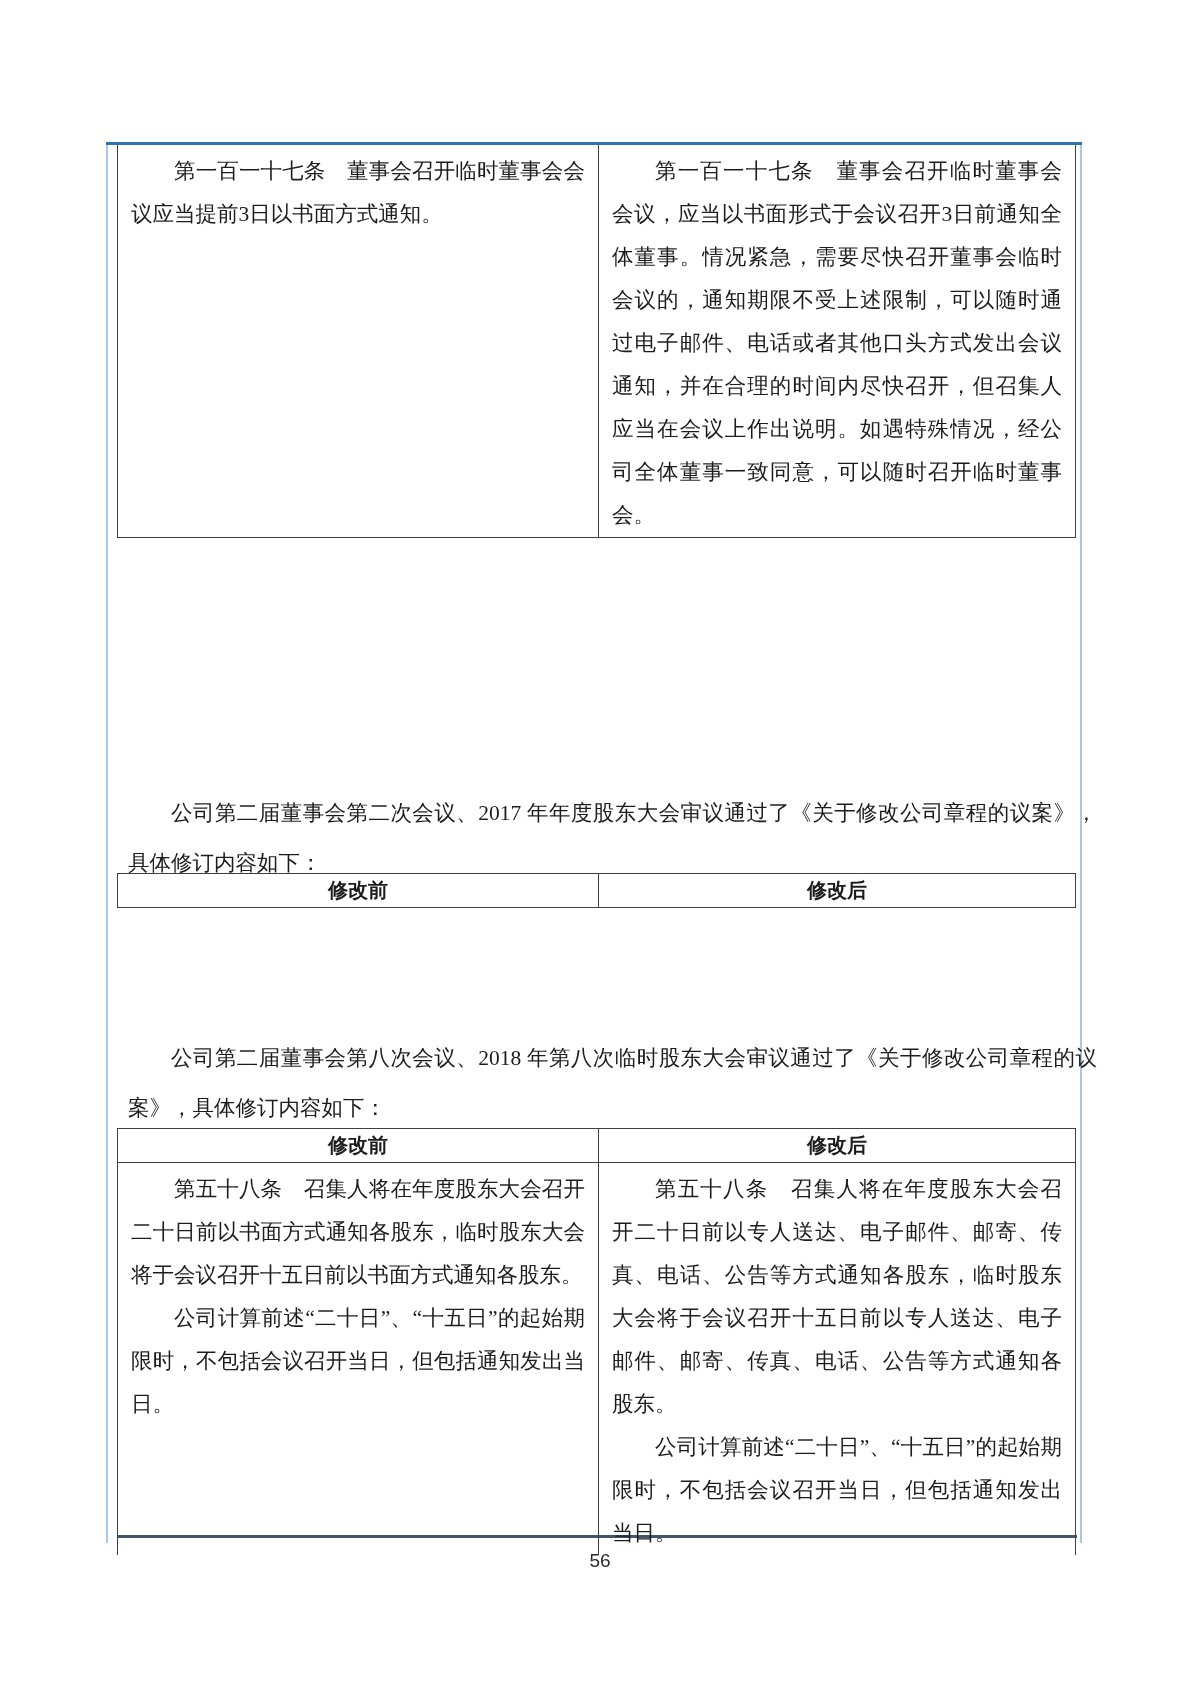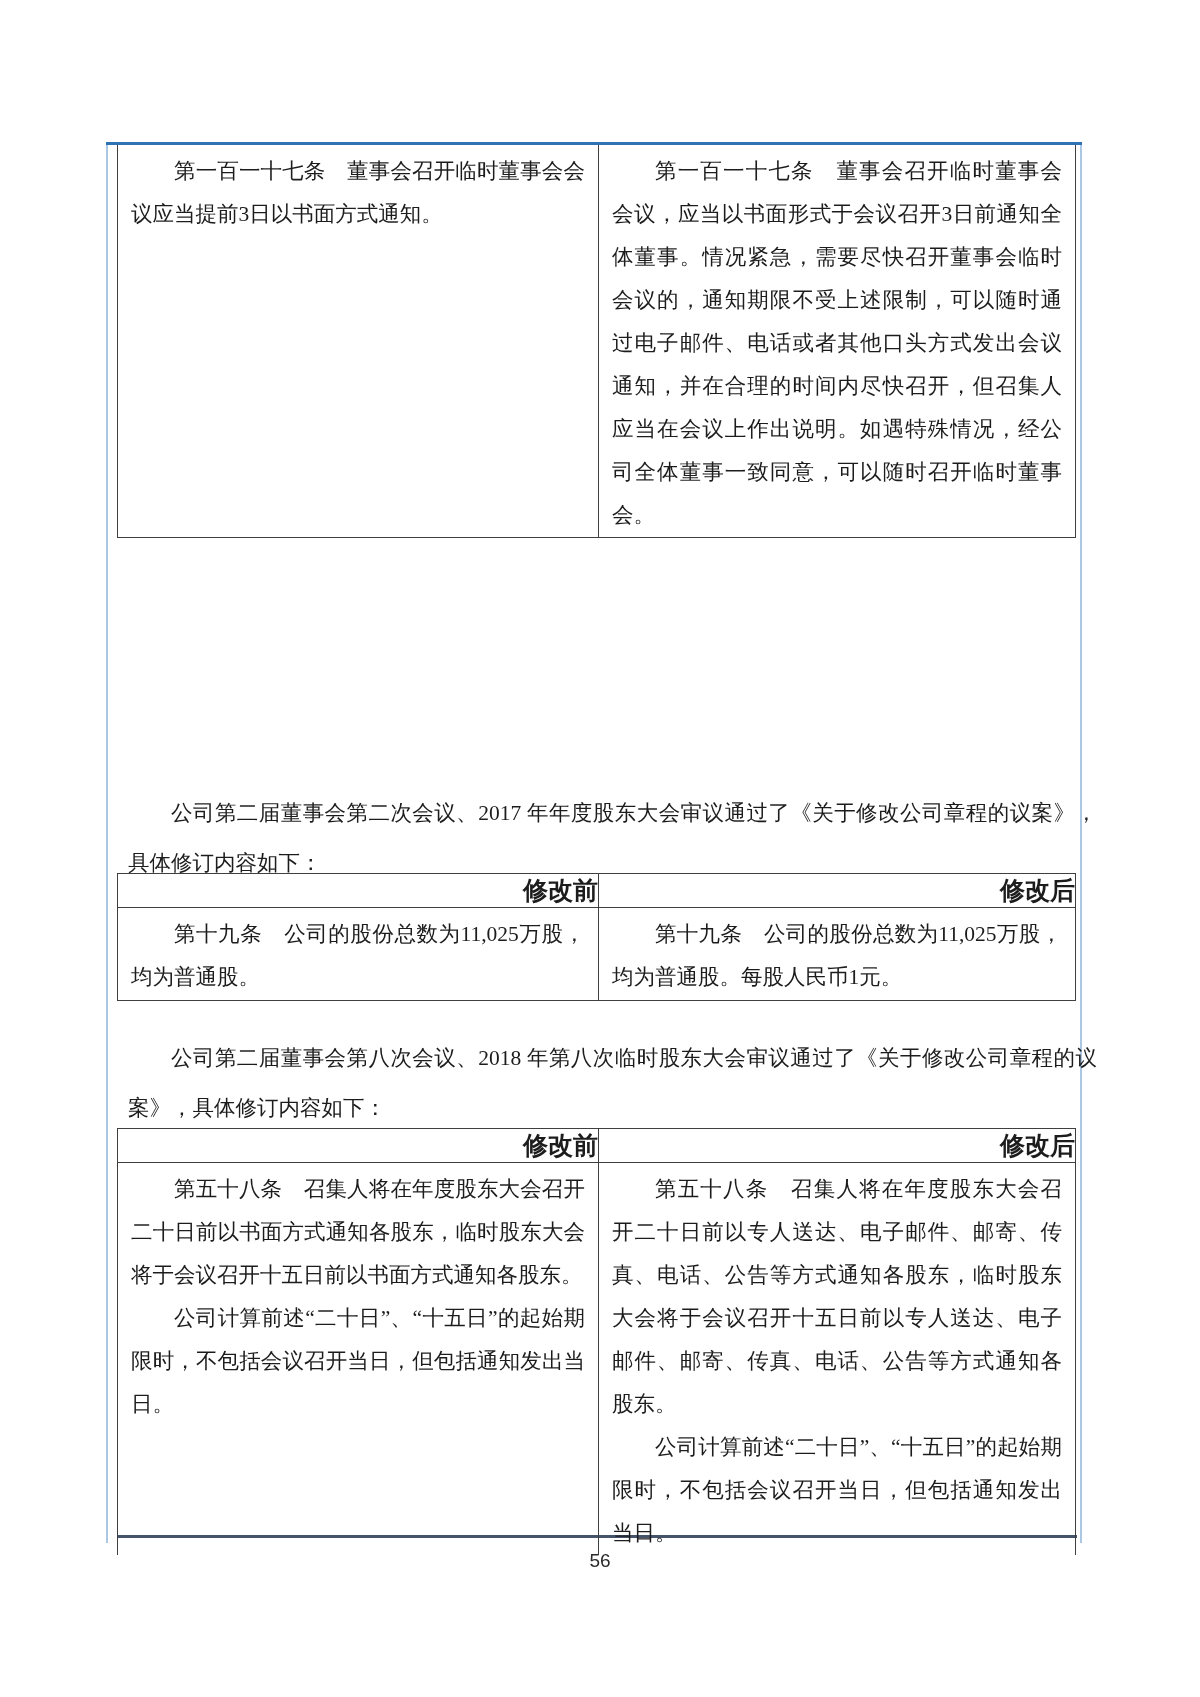--- a/index.html
+++ b/index.html
@@ -36,23 +36,23 @@
     border: 1px solid #3f3f3f;
     vertical-align: top;
     padding: 5px 13px 0 13px;
     font-size: 21.5px;
     line-height: 43px;
   }
   table.cmp th {
     padding: 0;
     height: 33px;
     line-height: 33px;
-    text-align: right;
+    text-align: center;
     font-weight: 700;
-    font-size: 25px;
+    font-size: 20px;
   }
   table.t1 { top: 145px; }
   table.t1 tr:first-child td { border-top: none; }
   table.t2 { top: 873px; }
   table.t3 { top: 1128px; }
   table.t3 tr:last-child td { border-bottom: none; }
   .tp {
     margin: 0;
     text-indent: 2em;
     text-align: justify;
@@ -107,28 +107,20 @@
 <table class="cmp t2">
   <colgroup>
       <col class="c1">
       <col class="c2">
     </colgroup>
   <tbody>
     <tr>
       <th>修改前</th>
       <th>修改后</th>
     </tr>
-    <tr style="height:93px;">
-      <td>
-        <p class="tp">第十九条　公司的股份总数为11,025万股，均为普通股。</p>
-      </td>
-      <td>
-        <p class="tp">第十九条　公司的股份总数为11,025万股，均为普通股。每股人民币1元。</p>
-      </td>
-    </tr>
   </tbody>
 </table>
 
 <p class="bp p2">公司第二届董事会第八次会议、2018 年第八次临时股东大会审议通过了《关于修改公司章程的议案》，具体修订内容如下：</p>
 
 <table class="cmp t3">
   <colgroup>
       <col class="c1">
       <col class="c2">
     </colgroup>

